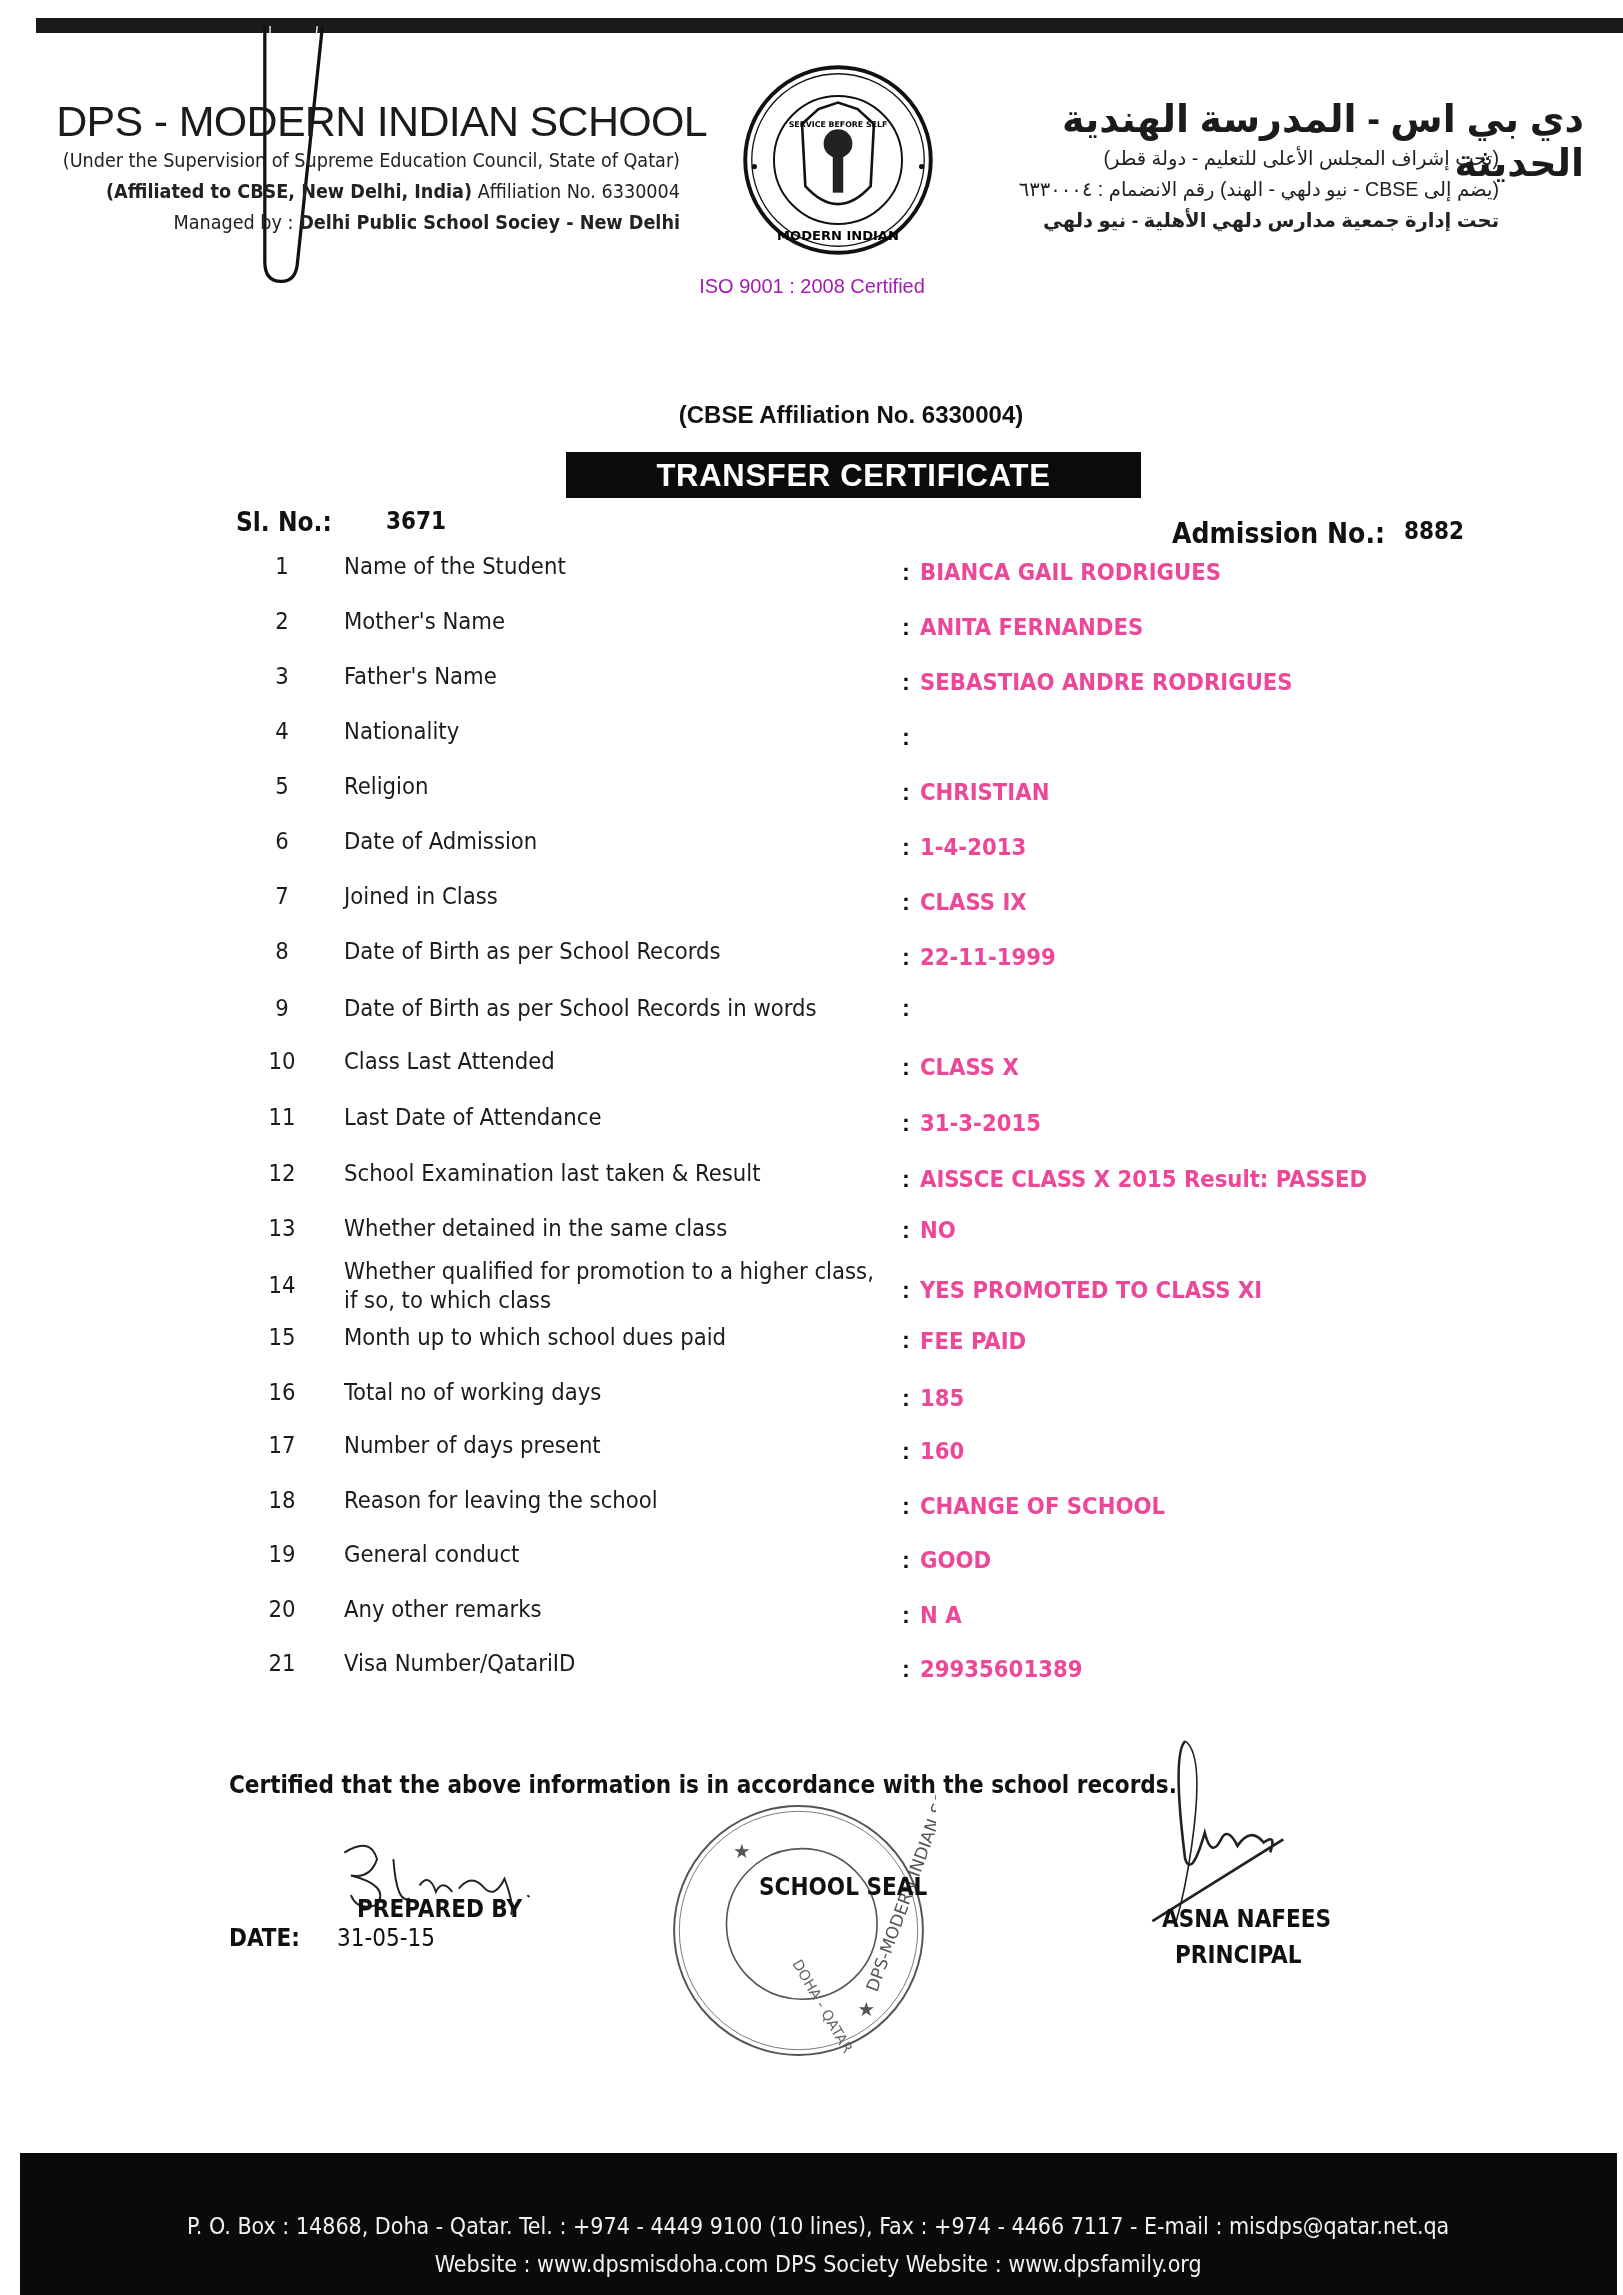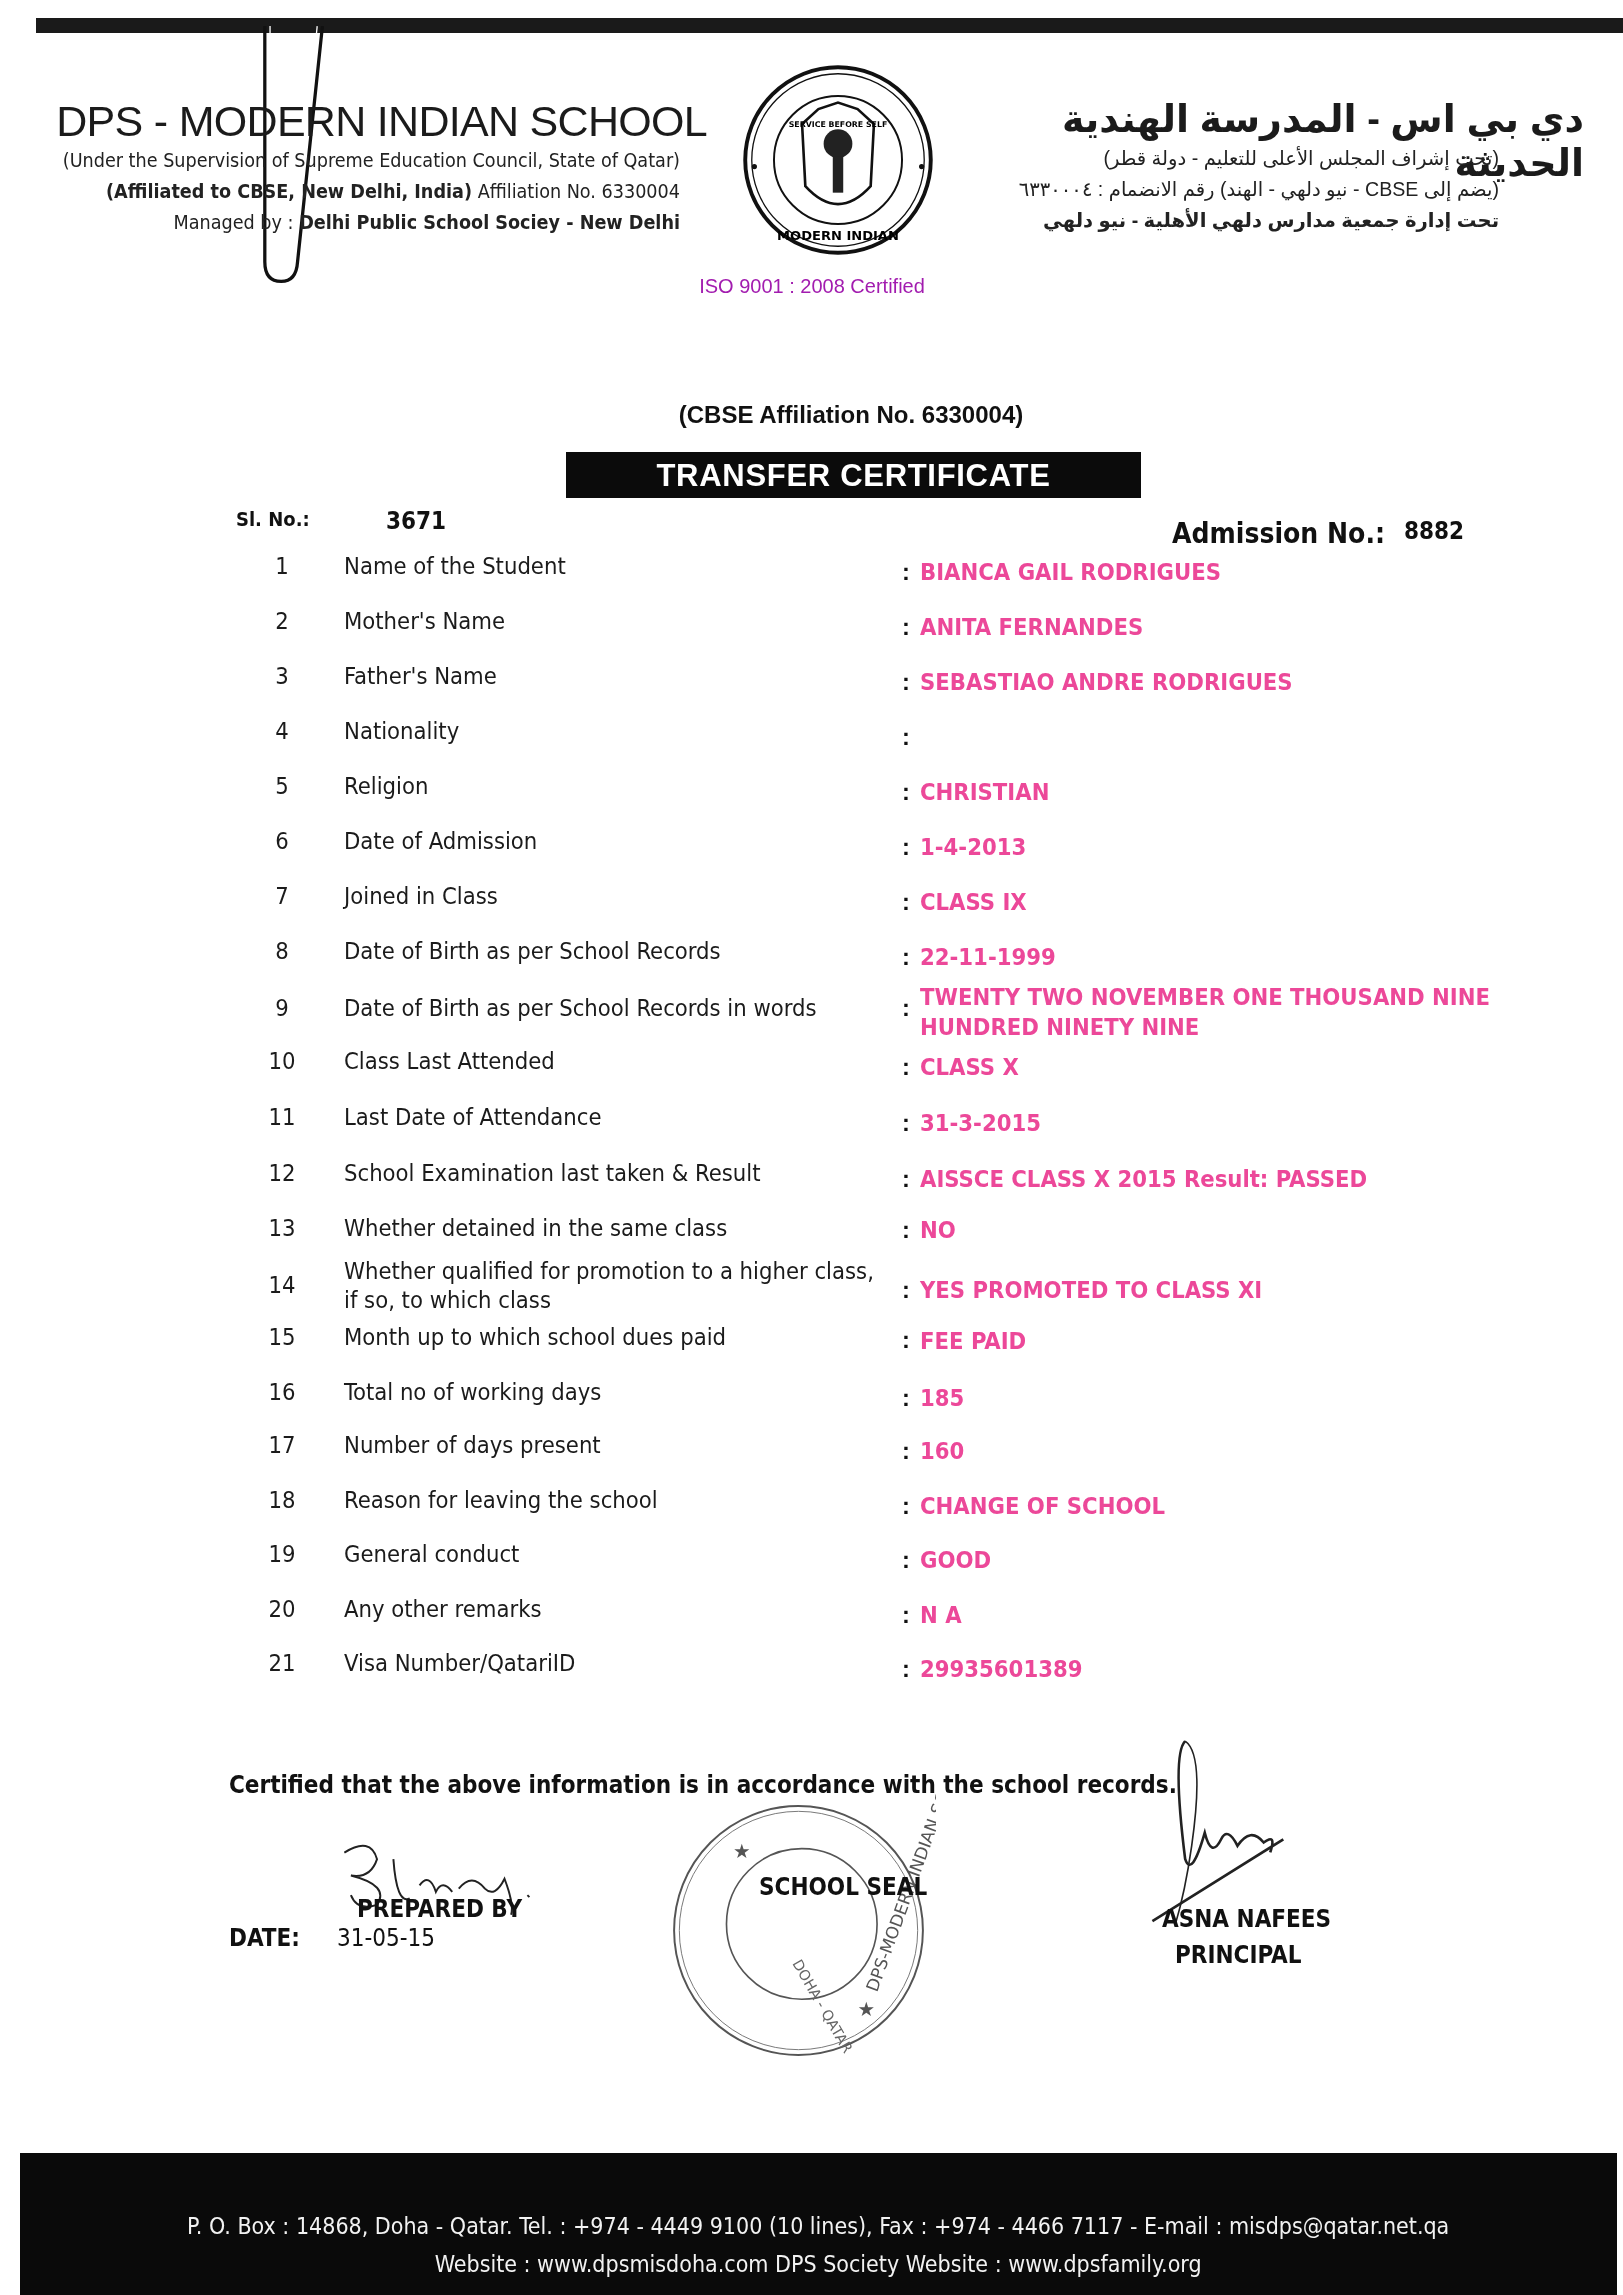--- a/index.html
+++ b/index.html
@@ -26,21 +26,21 @@
   
   .ar-name { left: 962px; top: 97px; width: 622px; text-align: right; font-size: 38px; font-weight: bold; direction: rtl; color: #1b1b1b; }
   .ar-line { left: 962px; width: 537px; text-align: right; font-size: 19.6px; direction: rtl; color: #222; }
   .ar1 { top: 147px; } .ar2 { top: 178px; } .ar3 { top: 209px; font-weight: bold; }
 
   
   .affil { left: 589px; top: 401px; width: 524px; text-align: center; font-size: 24px; font-weight: bold; }
   .tc-banner { left: 566px; top: 452px; width: 575px; height: 46px; background: #0b0b0b; color: #fff;
                font-size: 31px; font-weight: bold; text-align: center; line-height: 47px; letter-spacing: 0.7px; }
 
-  .sl-label { left: 236px; top: 507px; font-size: 20px; font-weight: bold; font-family: "DejaVu Sans Condensed","DejaVu Sans",sans-serif; }
+  .sl-label { left: 236px; top: 507px; font-size: 26px; font-weight: bold; font-family: "DejaVu Sans Condensed","DejaVu Sans",sans-serif; }
   .sl-value { left: 386px; top: 507px; font-size: 24px; font-weight: bold; font-family: "DejaVu Sans Condensed","DejaVu Sans",sans-serif; }
   .adm-label { left: 1172px; top: 517px; font-size: 28px; font-weight: bold; font-family: "DejaVu Sans Condensed","DejaVu Sans",sans-serif; }
   .adm-value { left: 1404px; top: 517px; font-size: 24px; font-weight: bold; font-family: "DejaVu Sans Condensed","DejaVu Sans",sans-serif; }
 
   
   .row { position: absolute; left: 0; width: 1624px; height: 39px; }
   .row .num { position: absolute; left: 259px; width: 46px; text-align: center; font-size: 23.6px; font-family: "DejaVu Sans Condensed","DejaVu Sans",sans-serif; color: #1b1b1b; }
   .row .label { position: absolute; left: 344px; width: 550px; font-size: 23.6px; line-height: 29px; font-family: "DejaVu Sans Condensed","DejaVu Sans",sans-serif; color: #1b1b1b; }
   .row .colon { position: absolute; left: 902px; font-size: 23.6px; font-weight: bold; }
   .row .value { position: absolute; left: 920px; width: 589px; font-size: 23.6px; line-height: 30px; font-weight: bold; font-family: "DejaVu Sans Condensed","DejaVu Sans",sans-serif; color: #ec4899; }
@@ -150,21 +150,20 @@
   <div class="row" style="top:937px">
       <span class="num">8</span>
       <span class="label">Date of Birth as per School Records</span>
       <span class="colon" style="top:6.5px">:</span>
       <span class="value" style="top:5.2px">22-11-1999</span>
     </div>
   <div class="row" style="top:994px; height:59px">
       <span class="num">9</span>
       <span class="label">Date of Birth as per School Records in words</span>
       <span class="colon" style="top:1.3px">:</span>
-      <span class="value" style="top:-11.8px; width:576px">TWENTY TWO NOVEMBER ONE THOUSAND NINE HUNDRED NINETY NINE</span>
     </div>
   <div class="row" style="top:1047px">
       <span class="num">10</span>
       <span class="label">Class Last Attended</span>
       <span class="colon" style="top:6.5px">:</span>
       <span class="value" style="top:5.2px">CLASS X</span>
     </div>
   <div class="row" style="top:1103px">
       <span class="num">11</span>
       <span class="label">Last Date of Attendance</span>

